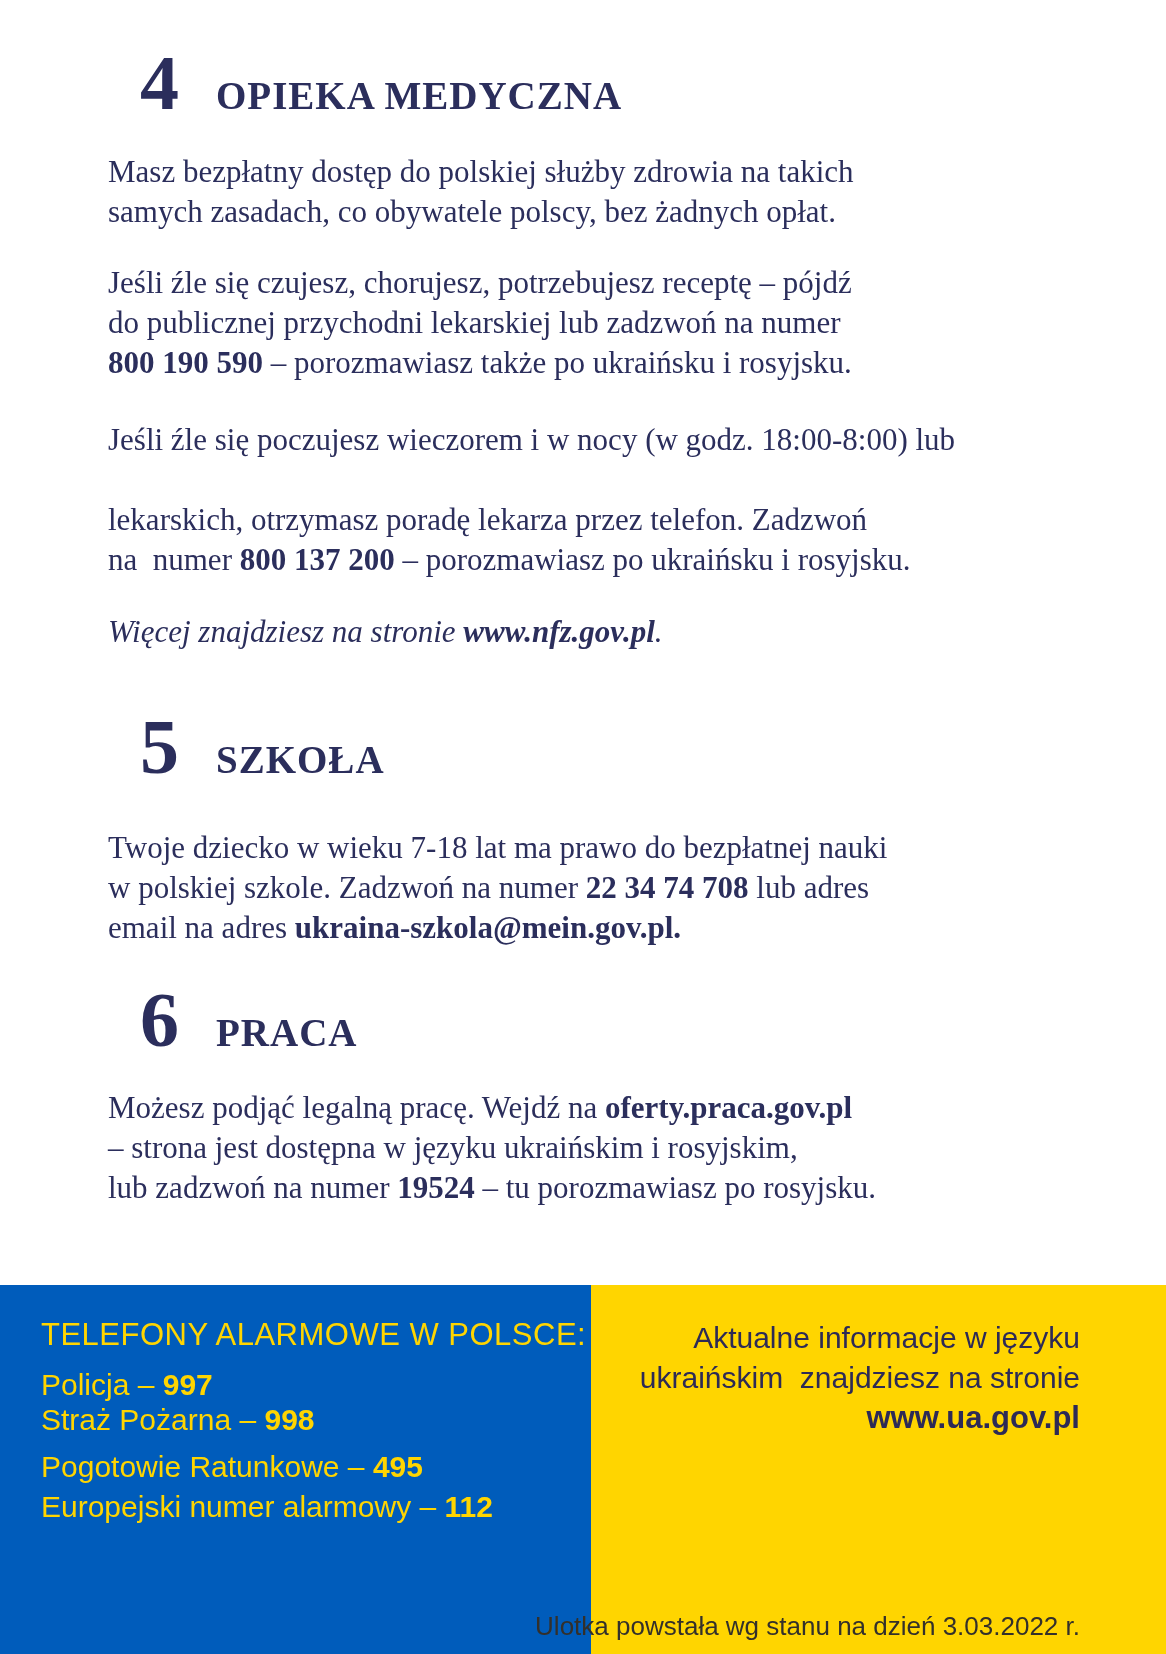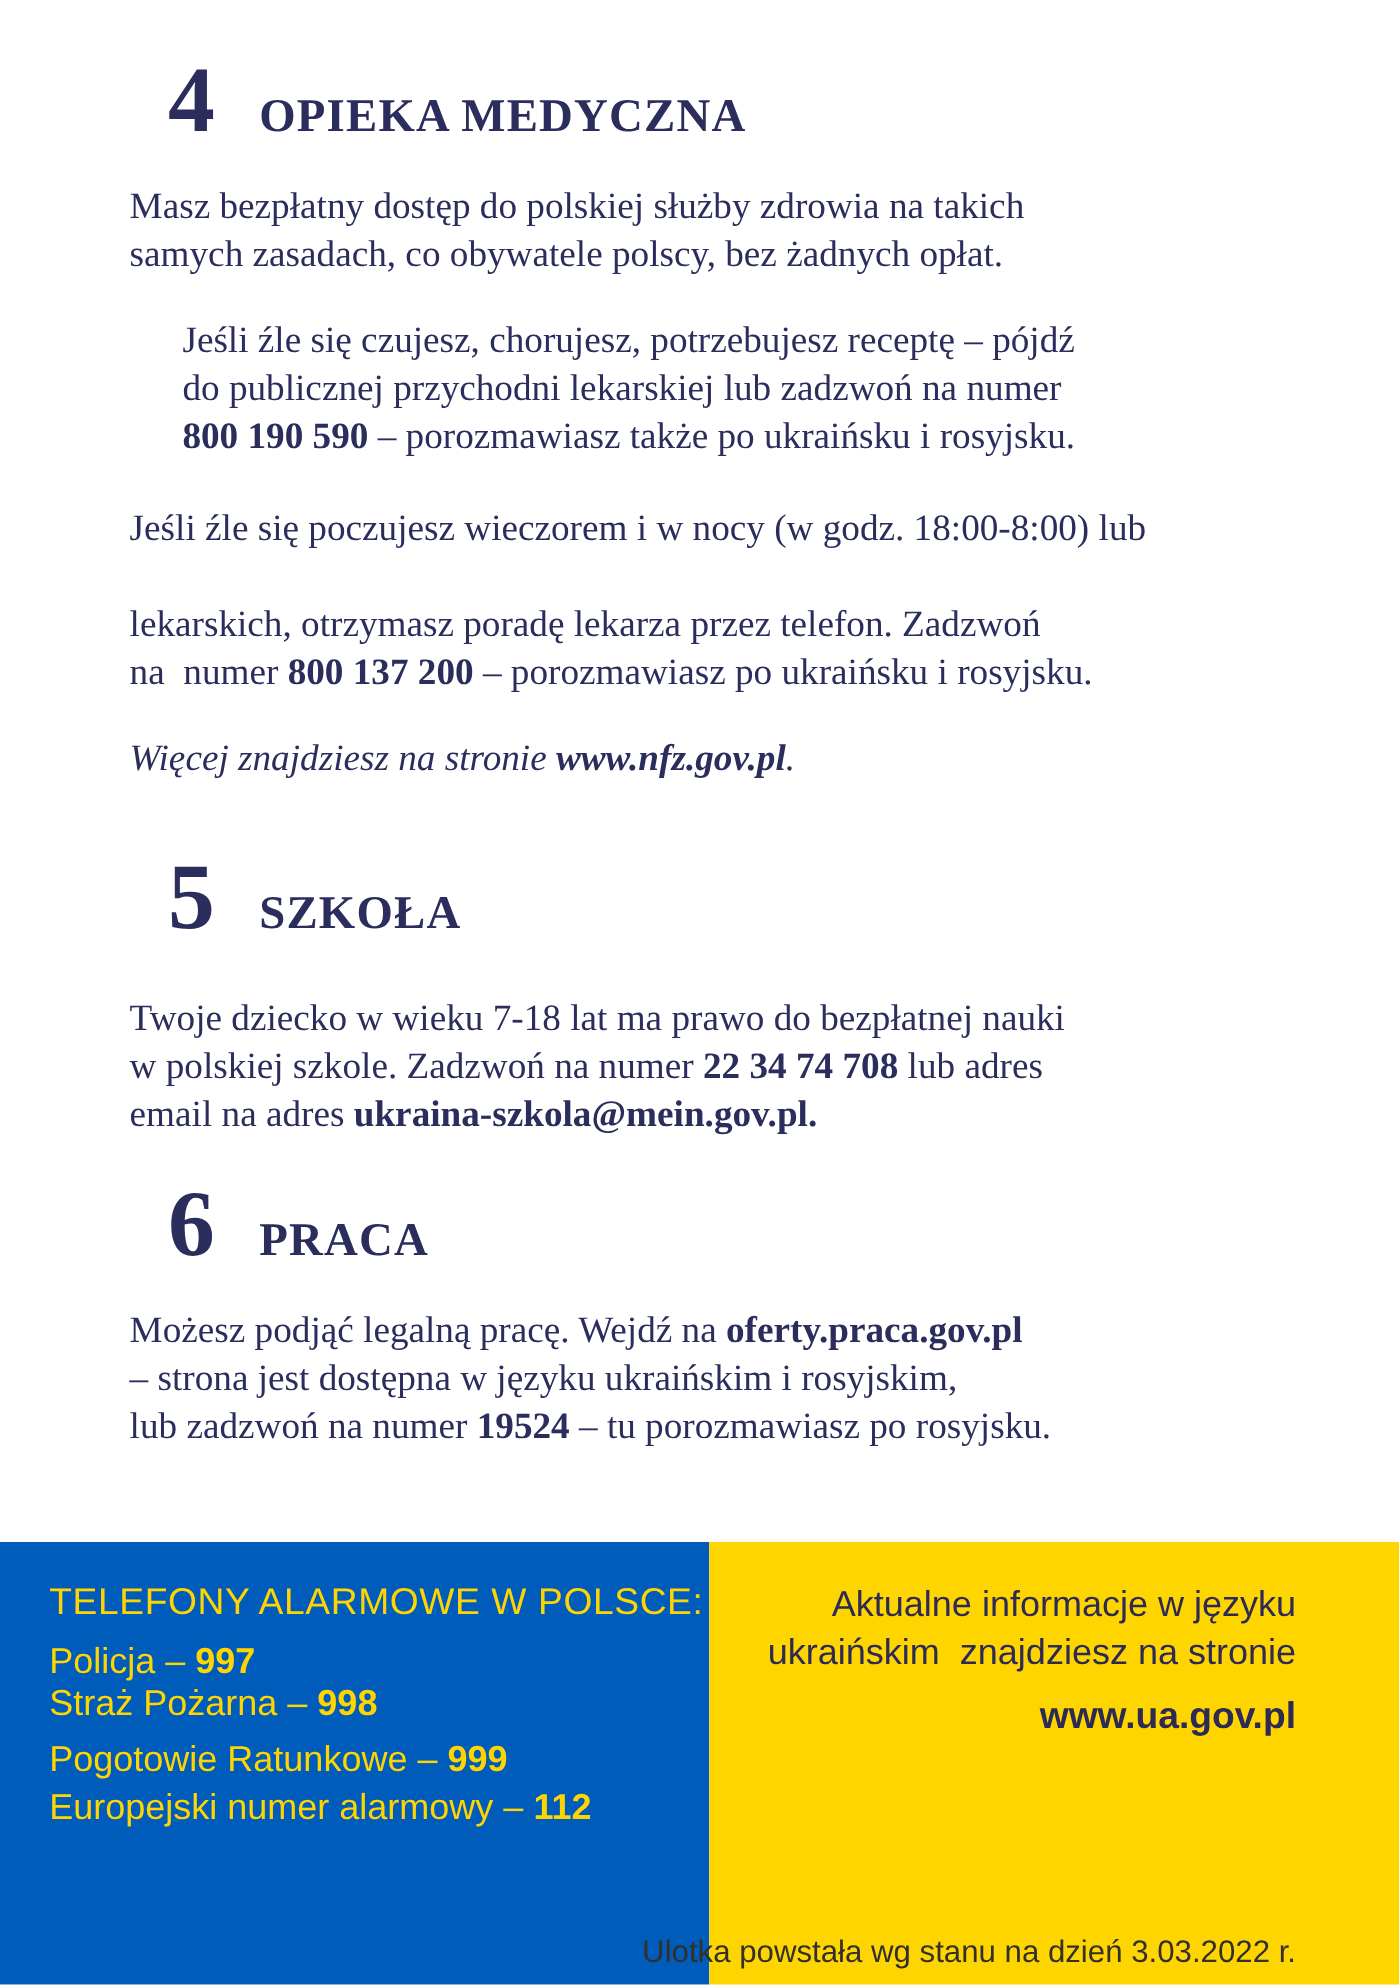--- a/index.html
+++ b/index.html
@@ -57,21 +57,21 @@
 
 <div class="page">
 
   <div class="sec-head" style="top:44px;">
     <span class="sec-num">4</span>
     <span class="sec-title">OPIEKA MEDYCZNA</span>
   </div>
 
   <p class="body" style="top:152px;"><span>Masz bezpłatny dostęp do polskiej służby zdrowia na takich</span><br><span>samych zasadach, co obywatele polscy, bez żadnych opłat.</span></p>
 
-  <p class="body" style="top:263px;margin-left:44px;"><span>Jeśli źle się czujesz, chorujesz, potrzebujesz receptę – pójdź</span><br><span>do publicznej przychodni lekarskiej lub zadzwoń na numer</span><br><span class="bold">800 190 590</span><span> – porozmawiasz także po ukraińsku i rosyjsku.</span></p>
+  <p class="body" style="top:263px;"><span>Jeśli źle się czujesz, chorujesz, potrzebujesz receptę – pójdź</span><br><span>do publicznej przychodni lekarskiej lub zadzwoń na numer</span><br><span class="bold">800 190 590</span><span> – porozmawiasz także po ukraińsku i rosyjsku.</span></p>
 
   <p class="body" style="top:420px;"><span>Jeśli źle się poczujesz wieczorem i w nocy (w godz. 18:00-8:00) lub</span><br><br><span>lekarskich, otrzymasz poradę lekarza przez telefon. Zadzwoń</span><br><span>na  numer </span><span class="bold">800 137 200</span><span> – porozmawiasz po ukraińsku i rosyjsku.</span></p>
 
   <p class="body" style="top:612px;font-style:italic;"><span>Więcej znajdziesz na stronie </span><span class="bold">www.nfz.gov.pl</span><span>.</span></p>
 
   <div class="sec-head" style="top:708px;">
     <span class="sec-num">5</span>
     <span class="sec-title">SZKOŁA</span>
   </div>
 
@@ -83,25 +83,25 @@
   </div>
 
   <p class="body" style="top:1088px;"><span>Możesz podjąć legalną pracę. Wejdź na </span><span class="bold">oferty.praca.gov.pl</span><br><span>– strona jest dostępna w języku ukraińskim i rosyjskim,</span><br><span>lub zadzwoń na numer </span><span class="bold">19524</span><span> – tu porozmawiasz po rosyjsku.</span></p>
 
   <div class="band">
 
     <div class="band-blue">
       <p class="em-line em-heading" style="top:32px;">TELEFONY ALARMOWE W POLSCE:</p>
       <p class="em-line" style="top:83px;"><span>Policja – </span><span class="bold">997</span></p>
       <p class="em-line" style="top:118px;"><span>Straż Pożarna – </span><span class="bold">998</span></p>
-      <p class="em-line" style="top:165px;"><span>Pogotowie Ratunkowe – </span><span class="bold">999</span></p>
+      <p class="em-line" style="top:165px;"><span>Pogotowie Ratunkowe – </span><span class="bold">495</span></p>
       <p class="em-line" style="top:205px;"><span>Europejski numer alarmowy – </span><span class="bold">112</span></p>
     </div>
 
     <div class="band-yellow">
       <p class="info-line" style="top:35px;">Aktualne informacje w języku</p>
       <p class="info-line" style="top:75px;margin-left:32px;">ukraińskim  znajdziesz na stronie</p>
-      <p class="info-line info-url" style="top:115px;margin-top:12px;">www.ua.gov.pl</p>
+      <p class="info-line info-url" style="top:115px;">www.ua.gov.pl</p>
       <p class="leaflet-date">Ulotka powstała wg stanu na dzień 3.03.2022 r.</p>
     </div>
 
   </div>
 </div>
 
 </body></html>

